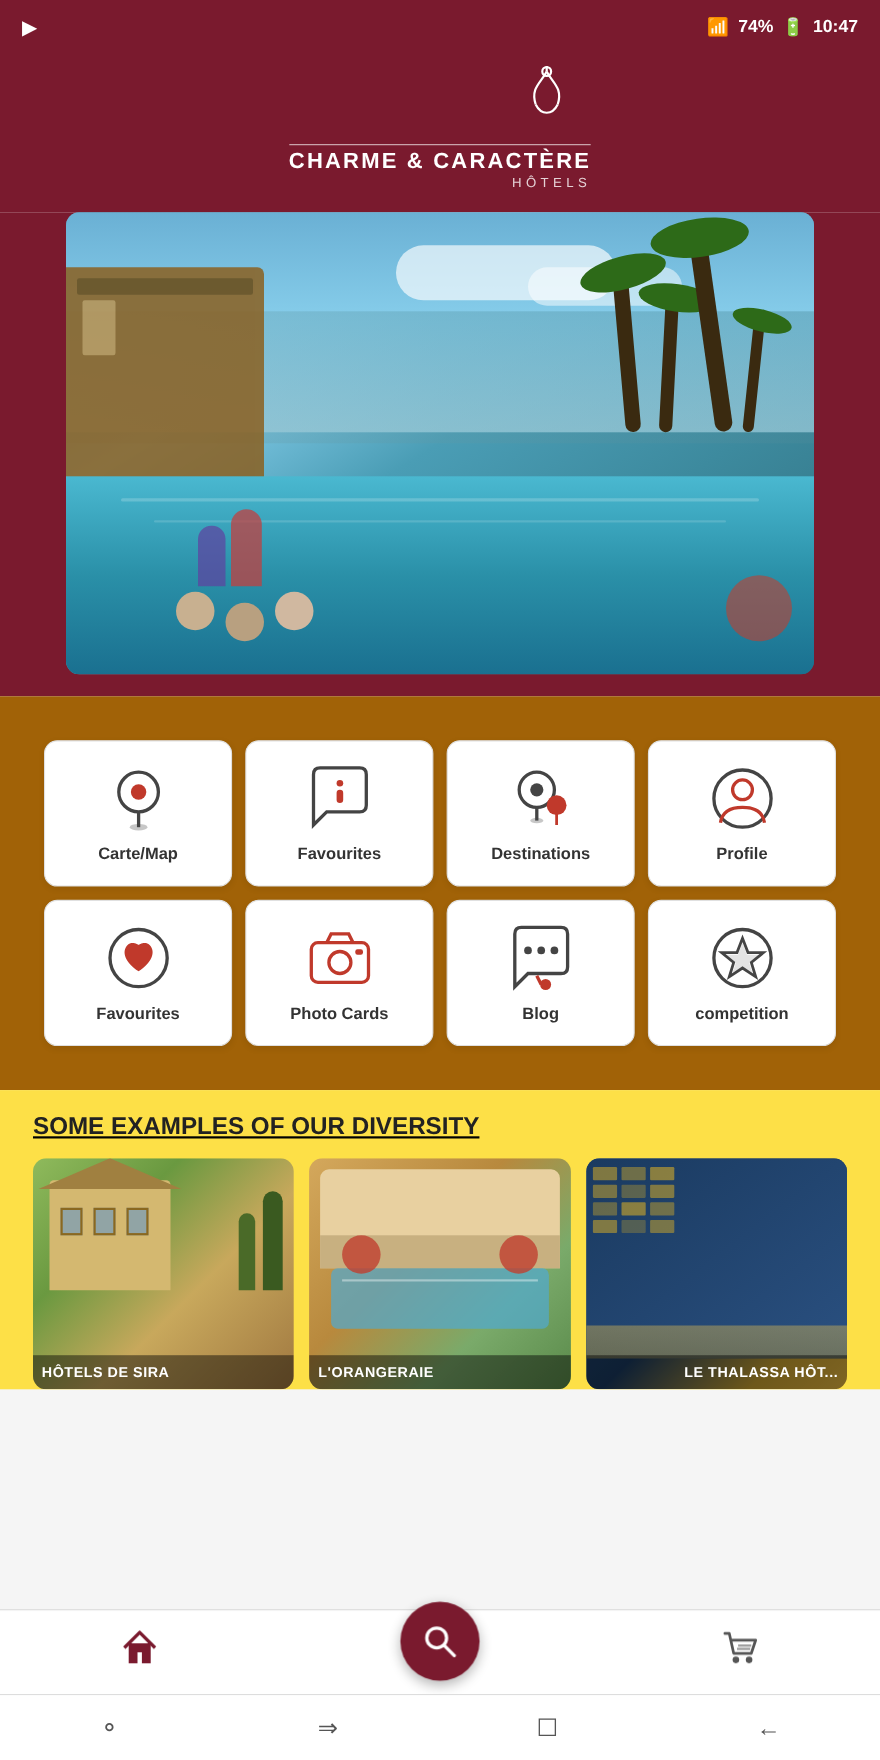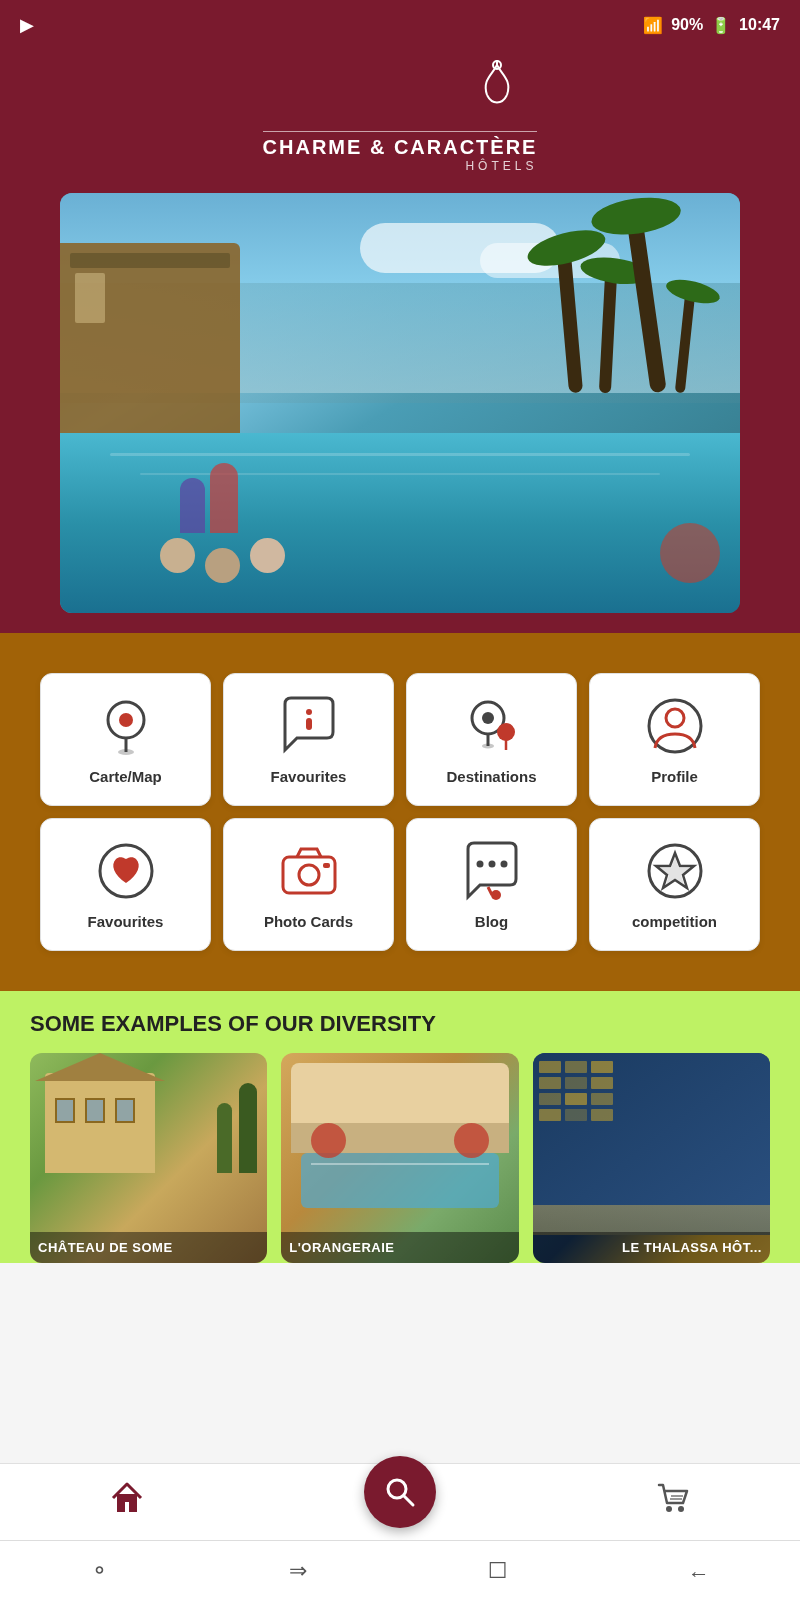--- a/index.html
+++ b/index.html
@@ -100,21 +100,22 @@
       color: #333;
       text-align: center;
     }
 
     
     svg { overflow: visible; }
 
     
     .diversity-section {
       padding: 20px 20px 0;
-      background: #bef264;
+      background: #fde047;
+      text-decoration: underline;
     }
     .diversity-title {
       font-size: 22px;
       font-weight: 900;
       color: #222;
       margin-bottom: 16px;
       padding: 0 10px;
     }
     .diversity-cards {
       display: flex;
@@ -204,21 +205,21 @@
     
     .page-bottom-spacer { height: 140px; }
   </style>
 </head>
 <body>
 
 <div class="status-bar">
   <div class="status-left">▶</div>
   <div class="status-right">
     <span>📶</span>
-    <span>90%</span>
+    <span>74%</span>
     <span>🔋</span>
     <span>10:47</span>
   </div>
 </div>
 
 <div class="header">
   <div class="logo-container">
     <div class="logo-symbol">
       
       <svg width="80" height="60" viewBox="0 0 80 60">
@@ -378,21 +379,21 @@
 
       <div style="position:absolute;top:20px;left:15px;width:110px;height:100px;background:#d4b870;border-radius:4px 4px 0 0;"></div>
       <div style="position:absolute;top:0;left:5px;width:0;height:0;border-left:65px solid transparent;border-right:65px solid transparent;border-bottom:28px solid #a08040;"></div>
 
       <div style="position:absolute;top:45px;left:25px;width:20px;height:25px;background:rgba(100,150,200,0.6);border:2px solid #8a6820;"></div>
       <div style="position:absolute;top:45px;left:55px;width:20px;height:25px;background:rgba(100,150,200,0.6);border:2px solid #8a6820;"></div>
       <div style="position:absolute;top:45px;left:85px;width:20px;height:25px;background:rgba(100,150,200,0.6);border:2px solid #8a6820;"></div>
 
       <div style="position:absolute;top:30px;right:10px;width:18px;height:90px;background:#3a5a20;border-radius:9px 9px 0 0;"></div>
       <div style="position:absolute;top:50px;right:35px;width:15px;height:70px;background:#4a6a28;border-radius:8px 8px 0 0;"></div>
-      <div class="card-label">CHÂTEAU DE SOME</div>
+      <div class="card-label">HÔTELS DE SIRA</div>
     </div>
 
     <div class="diversity-card card-bg-2">
 
       <div style="position:absolute;top:10px;left:10px;right:10px;height:90px;background:#e8d0a0;border-radius:8px 8px 0 0;">
         <div style="position:absolute;bottom:0;left:0;right:0;height:30px;background:#c8b080;"></div>
       </div>
 
       <div style="position:absolute;top:100px;left:20px;right:20px;height:55px;background:rgba(80,170,210,0.7);border-radius:6px;">
         <div style="position:absolute;top:10px;left:10px;right:10px;height:2px;background:rgba(255,255,255,0.4);"></div>

